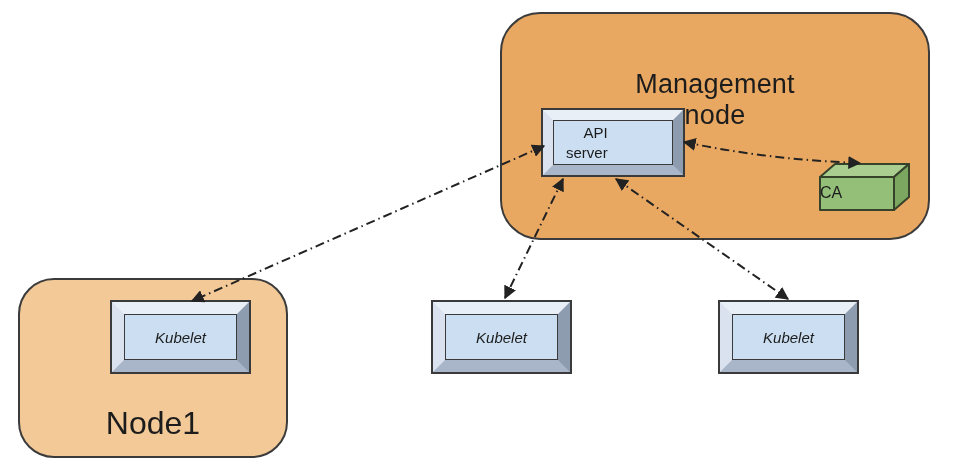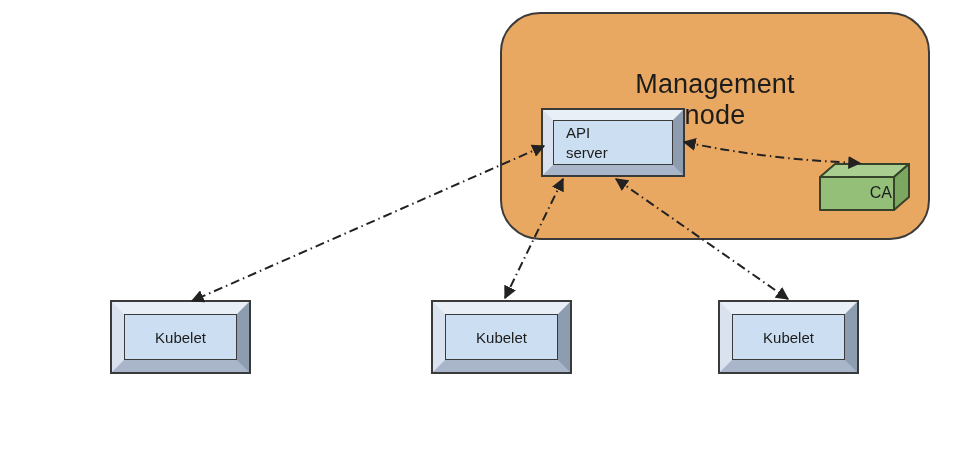--- a/index.html
+++ b/index.html
@@ -27,47 +27,50 @@
     border-style:solid;
     border-color:var(--bevel_top,#e9eff7) var(--bevel_right,#8e9cb0) var(--bevel_bottom,#a9b6c9) var(--bevel_left,#d9e2ee);
     outline:2px solid var(--box_border,#3a3a3a);
   }
   .bevel-box .face{
     position:absolute;inset:0;border:1px solid var(--box_border,#3a3a3a);
     background:var(--box_face,#ccdff2);
     display:flex;align-items:center;
   }
   .api{left:543px;top:110px;width:140px;height:65px;border-width:10px;}
-  .api .face{padding-left:12px;font-size:15px;line-height:1.3;white-space:pre-line;}
-  .kubelet{width:137px;height:70px;top:302px;border-width:12px;}
+  .api .face{padding-left:12px;font-size:15px;line-height:1.3;white-space:pre-line;text-align:right;}
+  .kubelet{width:137px;height:70px;top:302px;border-width:12px;font-style:italic;}
   .kubelet .face{justify-content:center;font-size:15px;}
   #kubelet1{left:112px;}
   #kubelet2{left:433px;}
   #kubelet3{left:720px;}
   
   .ca-svg{position:absolute;left:818px;top:158px;width:94px;height:56px;overflow:visible;z-index:2;}
   .ca-svg polygon{stroke:var(--ca_border,#37422a);stroke-width:2;stroke-linejoin:round;}
   .ca-top{fill:var(--ca_top,#a9ce8f);}
   .ca-side{fill:var(--ca_side,#7ca760);}
   .ca-front{fill:var(--ca_front,#94bf79);}
-  .ca-label{position:absolute;left:820px;top:184px;width:72px;text-align:right;font-size:16px;z-index:3;}
+  .ca-label{position:absolute;left:820px;top:184px;width:72px;text-align:left;font-size:16px;z-index:3;}
   
   #conn-layer{position:absolute;left:0;top:0;width:958px;height:468px;z-index:5;pointer-events:none;}
   .conn{fill:none;stroke:var(--arrow,#222222);stroke-width:2;stroke-dasharray:9 4 1.5 4;}
 </style>
 </head>
 <body>
 
 <div class="canvas">
 
   <div class="container mgmt">
     <div class="mgmt-title">Management
 node</div>
   </div>
 
+  <div class="container wnode" id="node1">
+    <div class="node-label">Node1</div>
+  </div>
 
   <div class="bevel-box api">
     <div class="face">API
 server</div>
   </div>
 
   <div class="bevel-box kubelet" id="kubelet1">
     <div class="face">Kubelet</div>
   </div>
   <div class="bevel-box kubelet" id="kubelet2">

